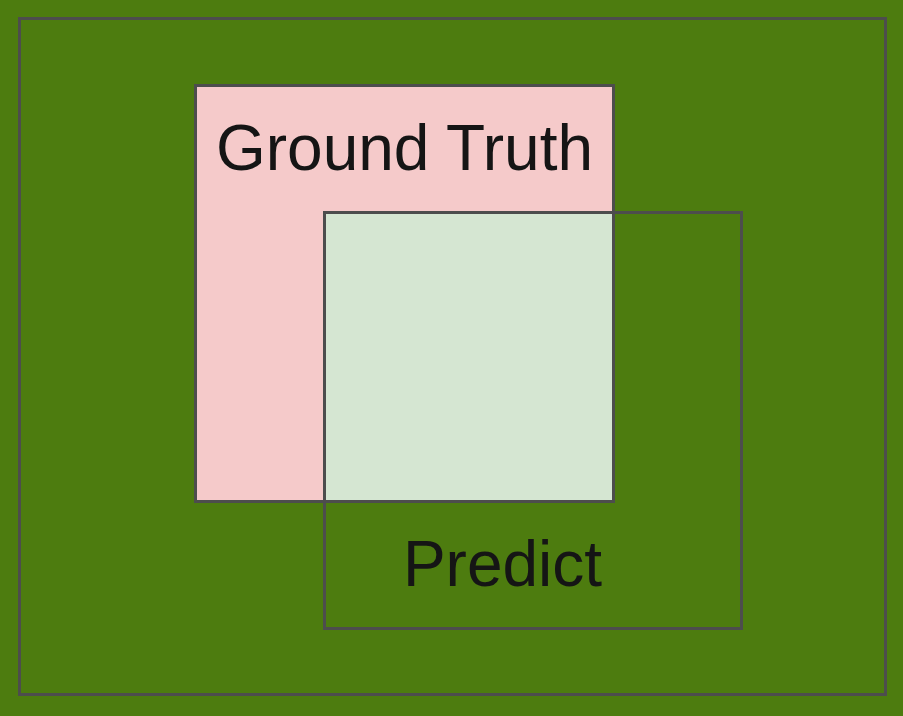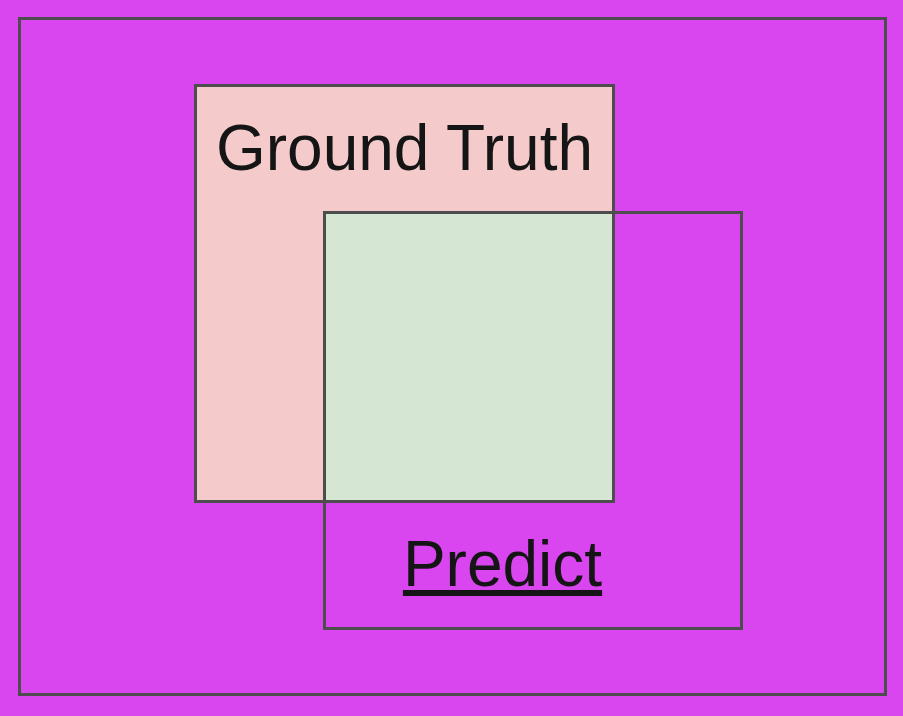--- a/index.html
+++ b/index.html
@@ -8,21 +8,21 @@
     background: #ffffff;
     width: 903px;
     height: 716px;
     overflow: hidden;
     font-family: "Liberation Sans", sans-serif;
   }
   .canvas {
     position: relative;
     width: 903px;
     height: 716px;
-    background: #d946ef;
+    background: #4d7c0f;
   }
   .box {
     position: absolute;
     box-sizing: border-box;
     border: 3px solid #4d4d4d;
   }
   .outer-frame {
     left: 18px;
     top: 17px;
     width: 869px;
@@ -59,21 +59,20 @@
   }
   .gt-label {
     left: 194px;
     top: 112px;
     width: 421px;
   }
   .predict-label {
     left: 323px;
     top: 528px;
     width: 359px;
-    text-decoration: underline;
   }
 </style>
 </head>
 <body>
 
 <div class="canvas">
 
   <div class="box outer-frame"></div>
 
   <div class="box gt-box" style="background: rgb(245, 202, 202);"></div>

